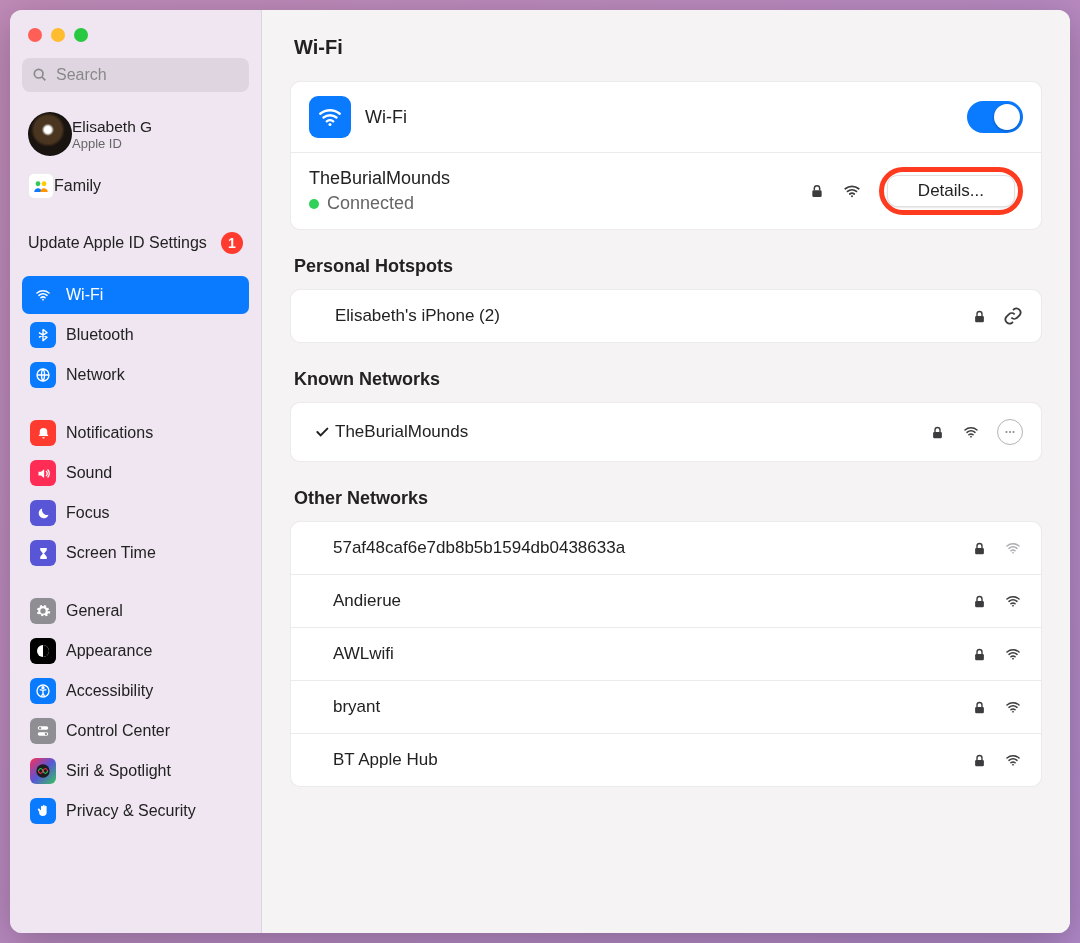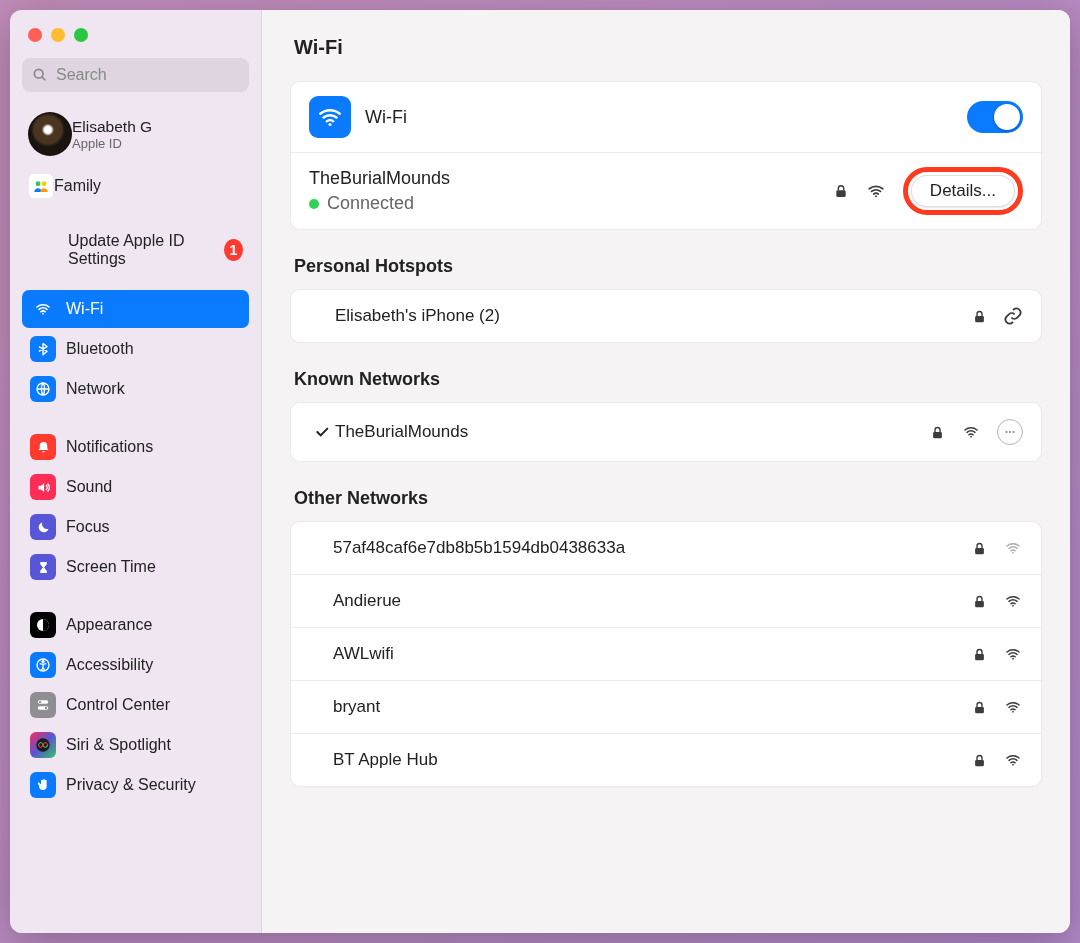--- a/index.html
+++ b/index.html
@@ -64,21 +64,20 @@
     .sb-icon {
       width: 26px; height: 26px; border-radius: 6px;
       display: flex; align-items: center; justify-content: center;
       flex-shrink: 0;
     }
     .sb-label { font-size: 16px; color: #222; }
     .divider-space { height: 18px; }
     .update-row {
       display: flex; align-items: center; justify-content: space-between;
       padding: 8px 6px;
-      margin-left: 40px;
     }
     .update-row .text { font-size: 16px; color: #222; }
     .badge {
       width: 22px; height: 22px; border-radius: 50%;
       background: #ff3b30; color: #fff; font-size: 14px; font-weight: 600;
       display: flex; align-items: center; justify-content: center;
     }
     .nav-group { margin-top: 14px; display: flex; flex-direction: column; gap: 2px; }
     .nav-item {
       display: flex; align-items: center; gap: 10px;
@@ -122,21 +121,21 @@
       width: 26px; height: 26px; border-radius: 50%; background: #fff;
       box-shadow: 0 1px 3px rgba(0,0,0,0.3);
     }
     .trail-icons { display: flex; align-items: center; gap: 16px; }
     .details-btn-wrap {
       border: 5px solid #ff3b1f; border-radius: 26px; padding: 3px;
       display: inline-flex;
     }
     .details-btn {
       background: #fff; border: 1px solid rgba(0,0,0,0.12);
-      border-radius: 16px; padding: 5px 18px;
+      border-radius: 10px; padding: 5px 30px;
       font-size: 17px; color: #222; box-shadow: 0 1px 2px rgba(0,0,0,0.1);
     }
     .section-h {
       font-size: 18px; font-weight: 700; color: #222; margin: 0 0 12px 4px;
     }
     .net-row {
       display: flex; align-items: center; padding: 16px 18px;
       border-bottom: 1px solid rgba(0,0,0,0.08);
     }
     .net-row:last-child { border-bottom: none; justify-content: center; }
@@ -262,20 +261,28 @@
         <div class="nav-item">
           <div class="sb-icon" style="background: rgb(88, 86, 214);">
             <svg width="13" height="15" viewBox="0 0 24 24" fill="#fff">
               <path d="M6 2h12v4l-5 6 5 6v4H6v-4l5-6-5-6V2z"></path>
             </svg>
           </div>
           <span class="sb-label">Screen Time</span>
         </div>
         <div class="group-gap"></div>
         <div class="nav-item">
+          <div class="sb-icon" style="background: rgb(142, 142, 147);">
+            <svg width="16" height="16" viewBox="0 0 24 24" fill="#fff">
+              <path d="M12 8a4 4 0 1 0 0 8 4 4 0 0 0 0-8zm9 4l2 1-1 3-2-.5a8 8 0 0 1-1.5 1.5l.5 2-3 1-1-2h-2l-1 2-3-1 .5-2A8 8 0 0 1 6 16.5L4 17l-1-3 2-1v-2l-2-1 1-3 2 .5A8 8 0 0 1 7.5 6L7 4l3-1 1 2h2l1-2 3 1-.5 2A8 8 0 0 1 18 7.5l2-.5 1 3-2 1v2z"></path>
+            </svg>
+          </div>
+          <span class="sb-label">General</span>
+        </div>
+        <div class="nav-item">
           <div class="sb-icon" style="background: rgb(0, 0, 0);">
             <svg width="16" height="16" viewBox="0 0 24 24">
               <circle cx="12" cy="12" r="9" fill="#fff"></circle>
               <path d="M12 3a9 9 0 0 1 0 18z" fill="#000"></path>
             </svg>
           </div>
           <span class="sb-label">Appearance</span>
         </div>
         <div class="nav-item">
           <div class="sb-icon" style="background: rgb(10, 122, 255);">

